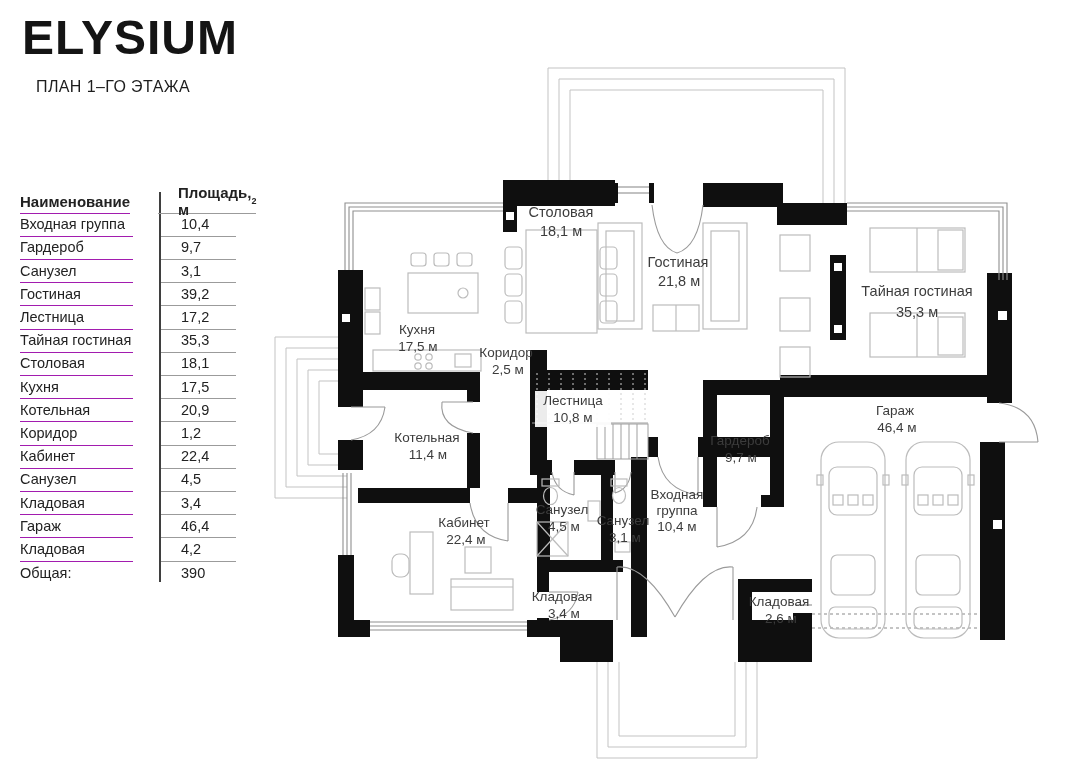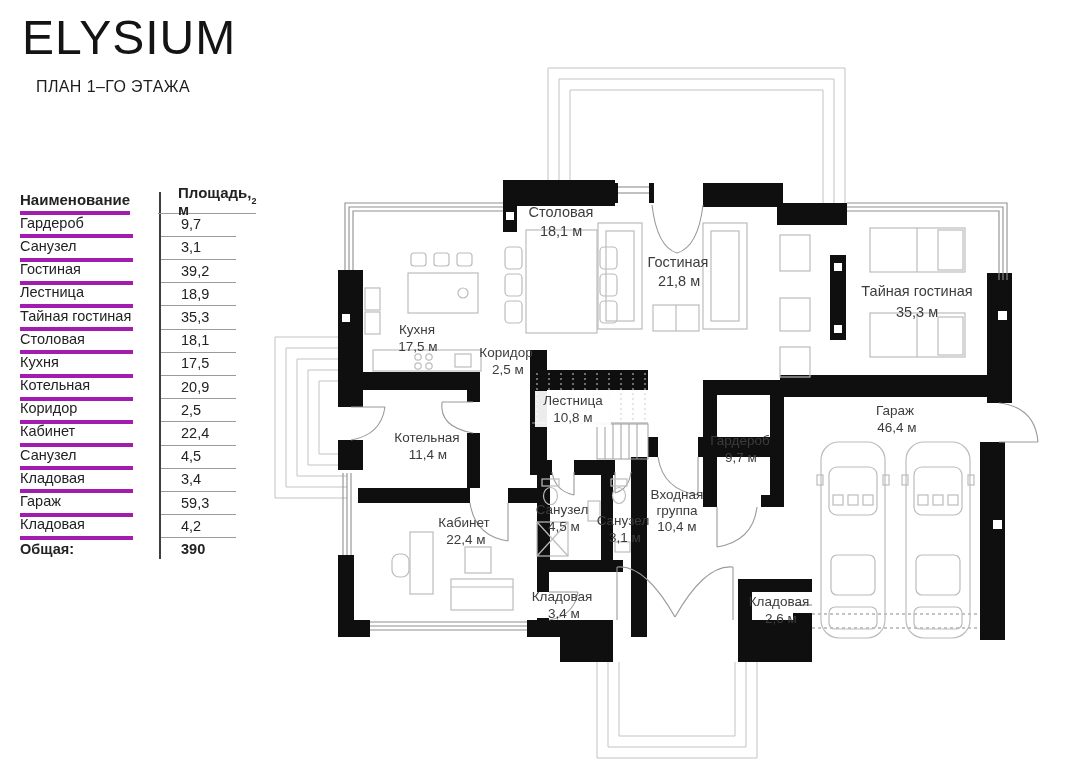--- a/index.html
+++ b/index.html
@@ -1,29 +1,29 @@
 <!DOCTYPE html>
 <html><head>
 <meta charset="utf-8">
 <style>
   html,body{margin:0;padding:0;}
   body{width:1072px;height:768px;background:#ffffff;position:relative;overflow:hidden;
        font-family:"Liberation Sans",sans-serif;color:#222;}
-  .brand{position:absolute;left:22px;top:10px;font-size:48px;font-weight:400;
+  .brand{position:absolute;left:22px;top:10px;font-size:48px;font-weight:700;
          letter-spacing:1px;color:#141414;}
   .subtitle{position:absolute;left:36px;top:78px;font-size:16px;color:#1d1d1d;letter-spacing:.4px;}
   .area-table{position:absolute;left:20px;top:190px;width:216px;}
   .t-divider{position:absolute;left:139px;top:2px;bottom:2px;width:1.5px;background:#3f3f3f;}
   .t-row{display:flex;height:23.2px;align-items:center;position:relative;}
   .c-name{width:113px;height:100%;display:flex;align-items:center;
-          border-bottom:4px solid #a21caf;font-size:14.5px;color:#222;}
+          border-bottom:1px solid #a21caf;font-size:14.5px;color:#222;}
   .c-val{margin-left:28px;flex:1;height:100%;display:flex;align-items:center;
          border-bottom:1px solid #9b9b9b;font-size:14.5px;color:#222;padding-left:20px;}
   .t-head .c-name,.t-head .c-val{font-weight:700;font-size:15px;}
-  .t-total .c-name,.t-total .c-val{font-weight:700;border-bottom:none;}
+  .t-total .c-name,.t-total .c-val{font-weight:400;border-bottom:none;}
   sup{font-size:9px;vertical-align:super;line-height:0;}
   .plan{position:absolute;left:265px;top:55px;}
   .wall{fill:#0f0f0f;stroke:none;}
   .wwhite{fill:#ffffff;stroke:none;}
   .win{stroke:#8f8f8f;stroke-width:1.1;fill:none;}
   .thin{stroke:#c3c3c3;stroke-width:1;fill:none;}
   .door{stroke:#9a9a9a;stroke-width:1.1;fill:none;}
   .furn{stroke:#bcbcbc;stroke-width:1.2;fill:none;}
   .furnf{stroke:#bcbcbc;stroke-width:1.2;fill:#ffffff;}
   .dash{stroke:#cfcfcf;stroke-width:1;stroke-dasharray:2,3;fill:none;}
@@ -41,70 +41,74 @@
 <div class="area-table">
   <div class="t-divider"></div>
   <div class="t-row t-head">
     <div class="c-name">Наименование</div>
     <div class="c-val">
         <span>Площадь, м</span>
         <sup>2</sup>
       </div>
   </div>
   <div class="t-row">
+      <div class="c-name">Входная группа</div>
+      <div class="c-val">10,4</div>
+    </div>
+  <div class="t-row">
       <div class="c-name">Гардероб</div>
       <div class="c-val">9,7</div>
     </div>
   <div class="t-row">
       <div class="c-name">Санузел</div>
       <div class="c-val">3,1</div>
     </div>
   <div class="t-row">
       <div class="c-name">Гостиная</div>
       <div class="c-val">39,2</div>
     </div>
   <div class="t-row">
       <div class="c-name">Лестница</div>
-      <div class="c-val">18,9</div>
+      <div class="c-val">17,2</div>
     </div>
   <div class="t-row">
       <div class="c-name">Тайная гостиная</div>
       <div class="c-val">35,3</div>
     </div>
   <div class="t-row">
       <div class="c-name">Столовая</div>
       <div class="c-val">18,1</div>
     </div>
   <div class="t-row">
       <div class="c-name">Кухня</div>
       <div class="c-val">17,5</div>
     </div>
   <div class="t-row">
       <div class="c-name">Котельная</div>
       <div class="c-val">20,9</div>
     </div>
   <div class="t-row">
       <div class="c-name">Коридор</div>
-      <div class="c-val">2,5</div>
+      <div class="c-val">1,2</div>
     </div>
   <div class="t-row">
       <div class="c-name">Кабинет</div>
       <div class="c-val">22,4</div>
     </div>
   <div class="t-row">
       <div class="c-name">Санузел</div>
       <div class="c-val">4,5</div>
     </div>
   <div class="t-row">
       <div class="c-name">Кладовая</div>
       <div class="c-val">3,4</div>
     </div>
   <div class="t-row">
       <div class="c-name">Гараж</div>
-      <div class="c-val">59,3</div>
+      <div class="c-val">46,4</div>
     </div>
   <div class="t-row">
       <div class="c-name">Кладовая</div>
       <div class="c-val">4,2</div>
     </div>
   <div class="t-row t-total">
     <div class="c-name">Общая:</div>
     <div class="c-val">390</div>
   </div>
 </div>

